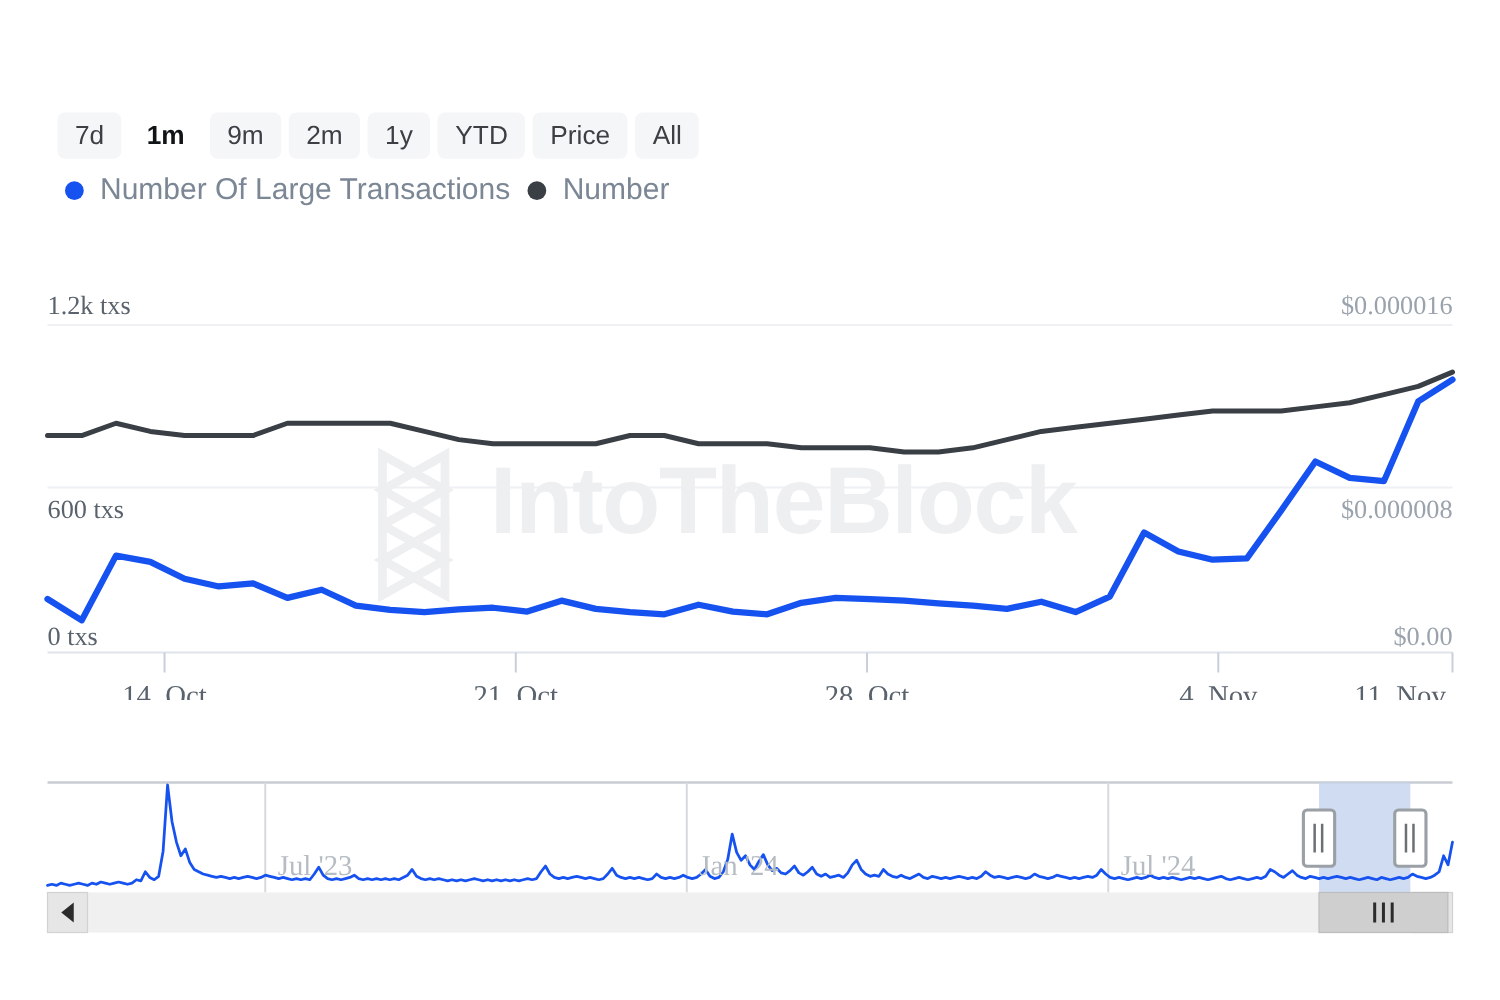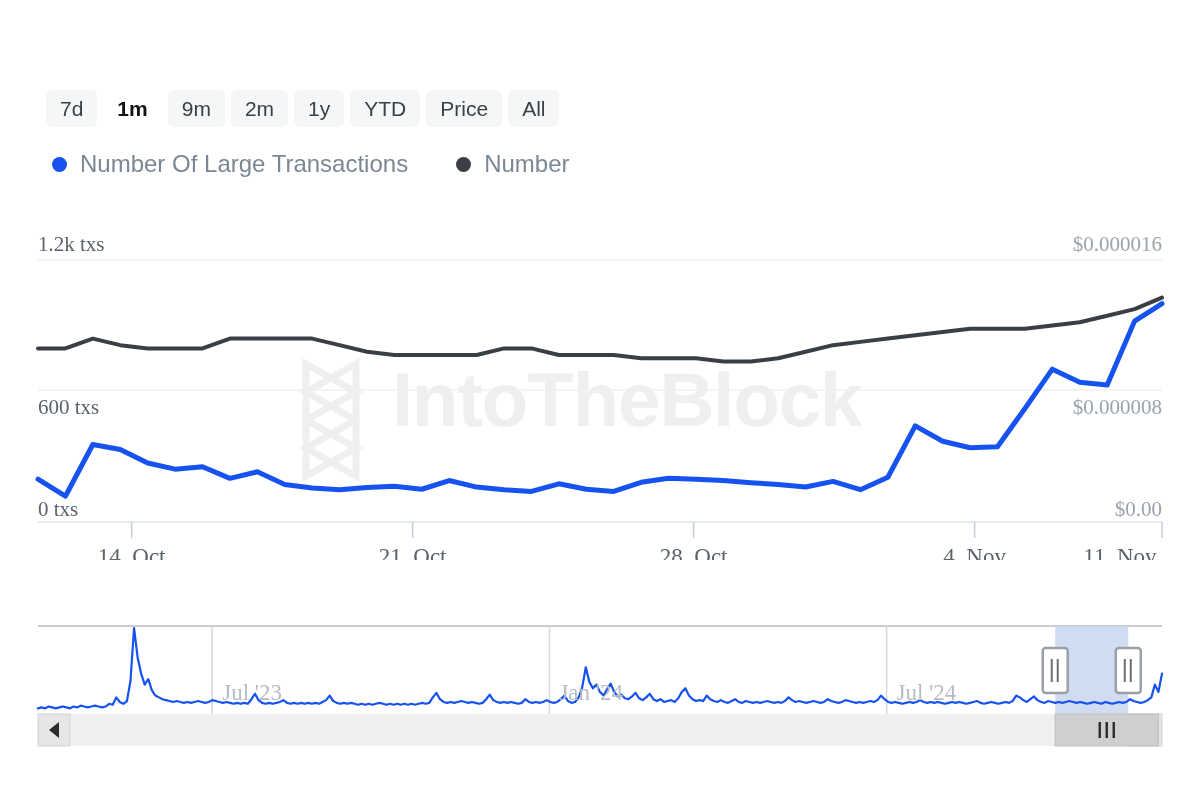--- a/index.html
+++ b/index.html
@@ -41,24 +41,24 @@
   .range-btn.active {
     background: #ffffff;
     font-weight: bold;
     color: #111417;
   }
 
   
   .legend {
     position: absolute;
     left: 52px;
-    top: 152px;
+    top: 140px;
     display: flex;
     align-items: center;
-    gap: 48px;
+    gap: 14px;
   }
   .legend-item {
     display: flex;
     align-items: center;
     gap: 13px;
     cursor: pointer;
   }
   .legend-dot {
     width: 15px;
     height: 15px;

